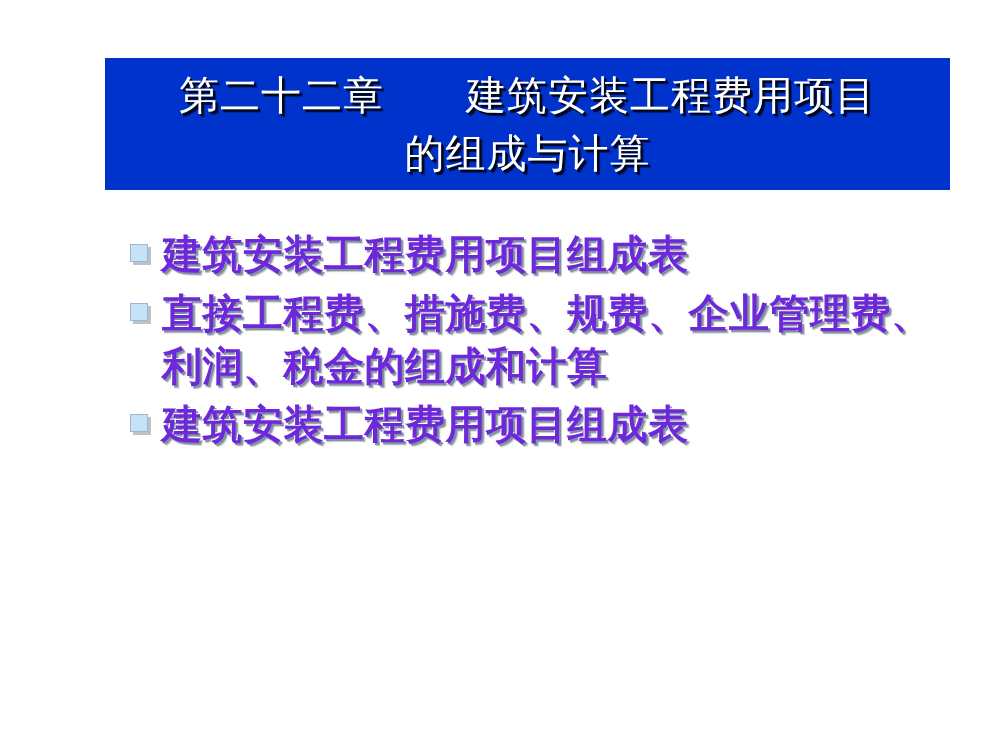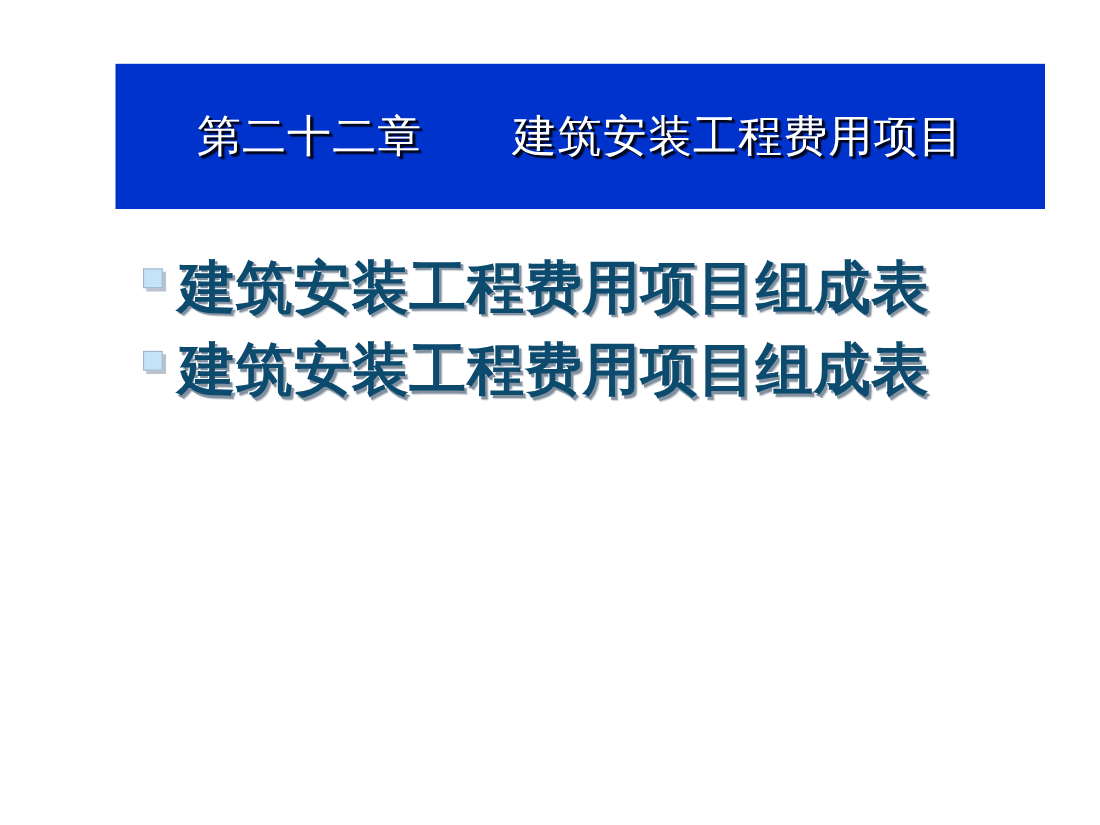--- a/index.html
+++ b/index.html
@@ -67,51 +67,56 @@
     height: 18px;
     margin-top: 16px;
     margin-right: 14px;
     background: #C5E3F6;
     border: 1px solid #9FB6CC;
     box-sizing: border-box;
     box-shadow: 3px 3px 0 rgba(130,145,160,0.55);
   }
   .bullet-text {
     flex: 1 1 auto;
-    color: #0c4a6e;
+    color: #6d28d9;
     font-family: "DejaVu Serif", "Liberation Serif", serif;
-    font-size: 52px;
+    font-size: 40px;
     font-weight: bold;
     line-height: 1.32;
     letter-spacing: 0.5px;
     text-shadow:
       -1px -1px 0 rgba(255,255,255,0.95),
        2px  2px 0 rgba(120,135,150,0.85),
        3px  3px 1px rgba(120,135,150,0.45);
   }
   .bullet-text.wrap2 {
     max-width: 790px;
   }
 </style>
 </head>
 <body>
 
 <div id="slide">
 
   <div id="title-bar">
     <div class="title-line">第二十二章　　建筑安装工程费用项目</div>
+    <div class="title-line">的组成与计算</div>
   </div>
 
   <div id="bullet-list">
 
     <div class="bullet-item">
       <span class="bullet-marker"></span>
       <span class="bullet-text">建筑安装工程费用项目组成表</span>
     </div>
 
+    <div class="bullet-item">
+      <span class="bullet-marker"></span>
+      <span class="bullet-text wrap2">直接工程费、措施费、规费、企业管理费、利润、税金的组成和计算</span>
+    </div>
 
     <div class="bullet-item">
       <span class="bullet-marker"></span>
       <span class="bullet-text">建筑安装工程费用项目组成表</span>
     </div>
 
   </div>
 
 </div>
 

